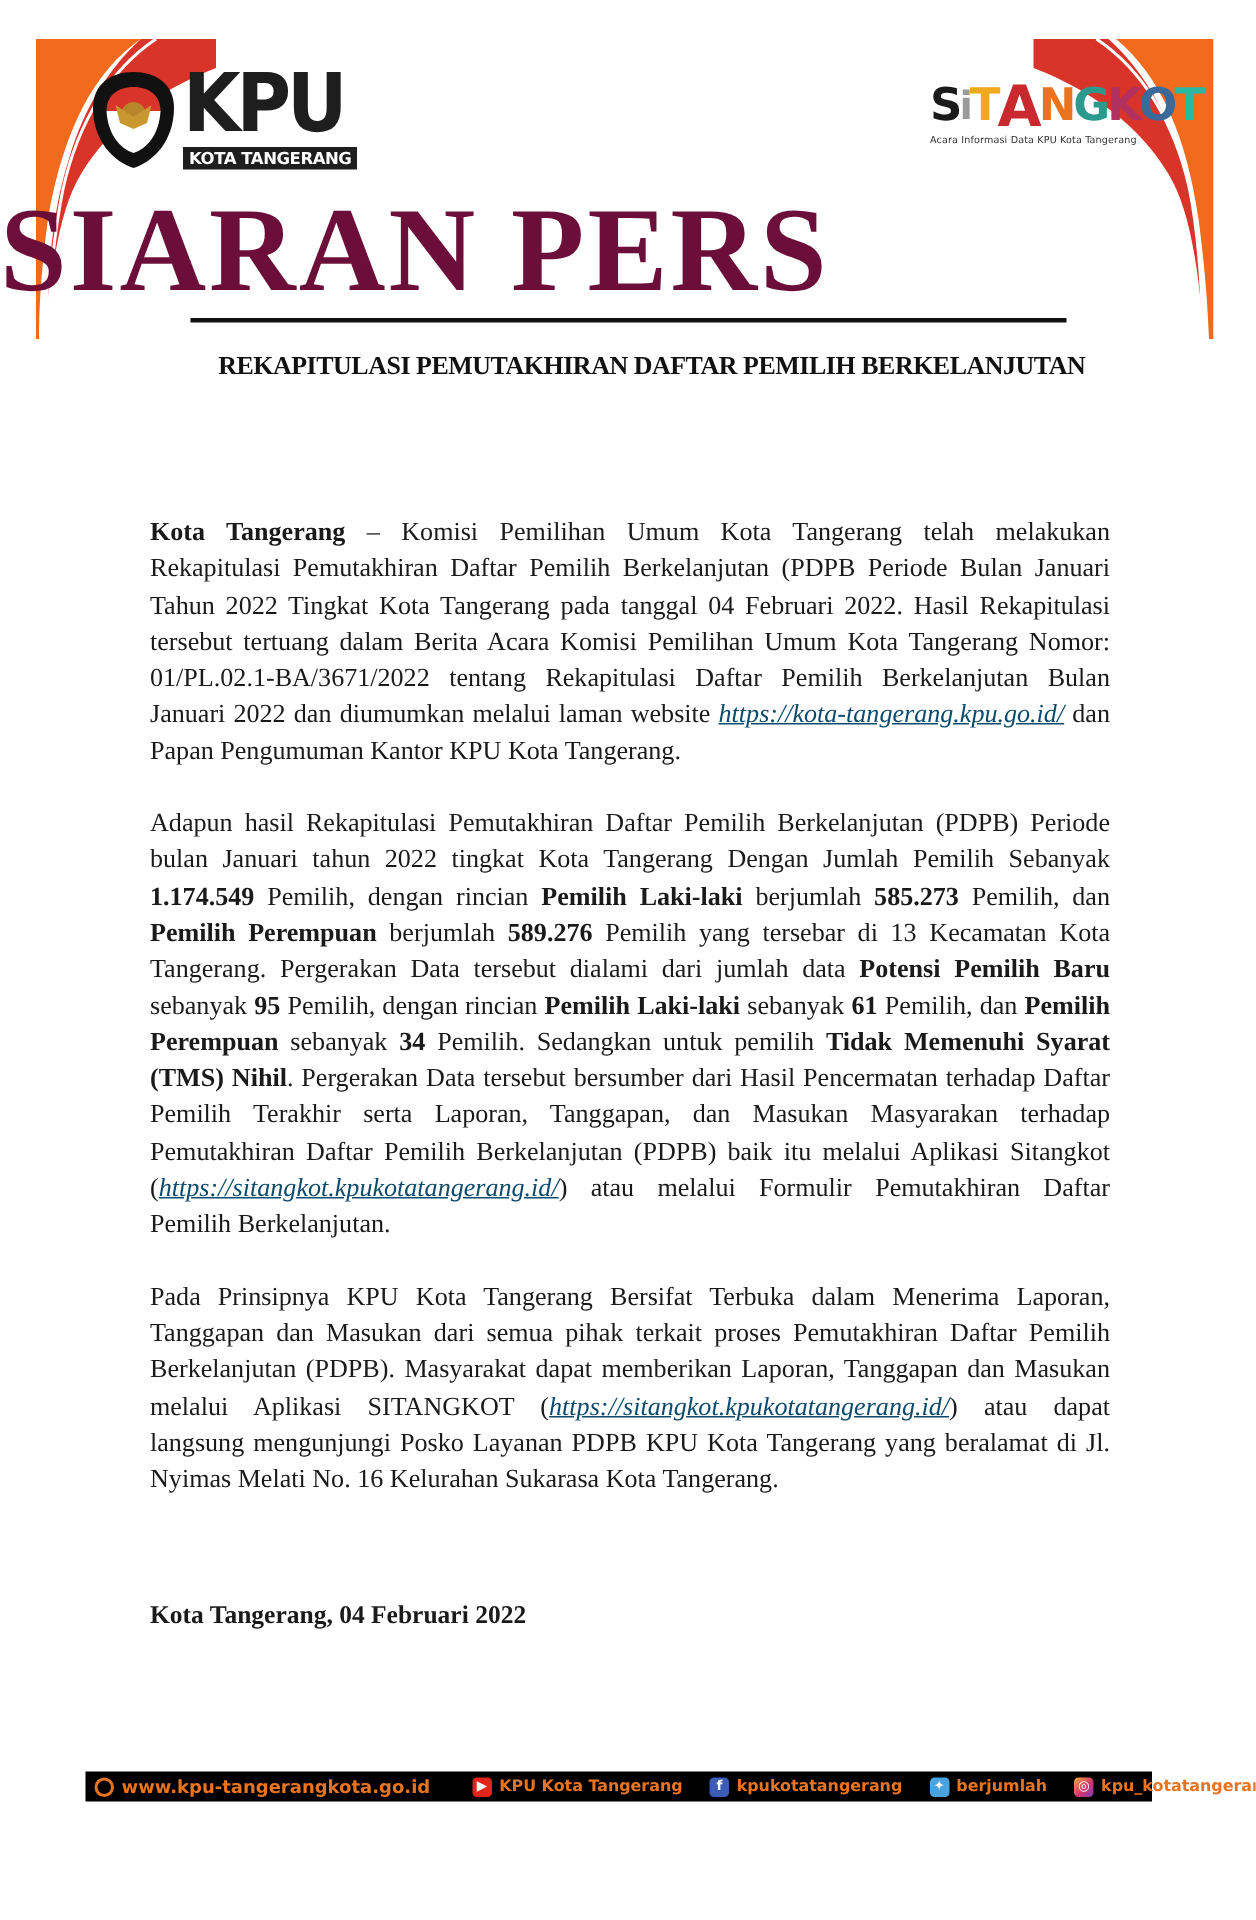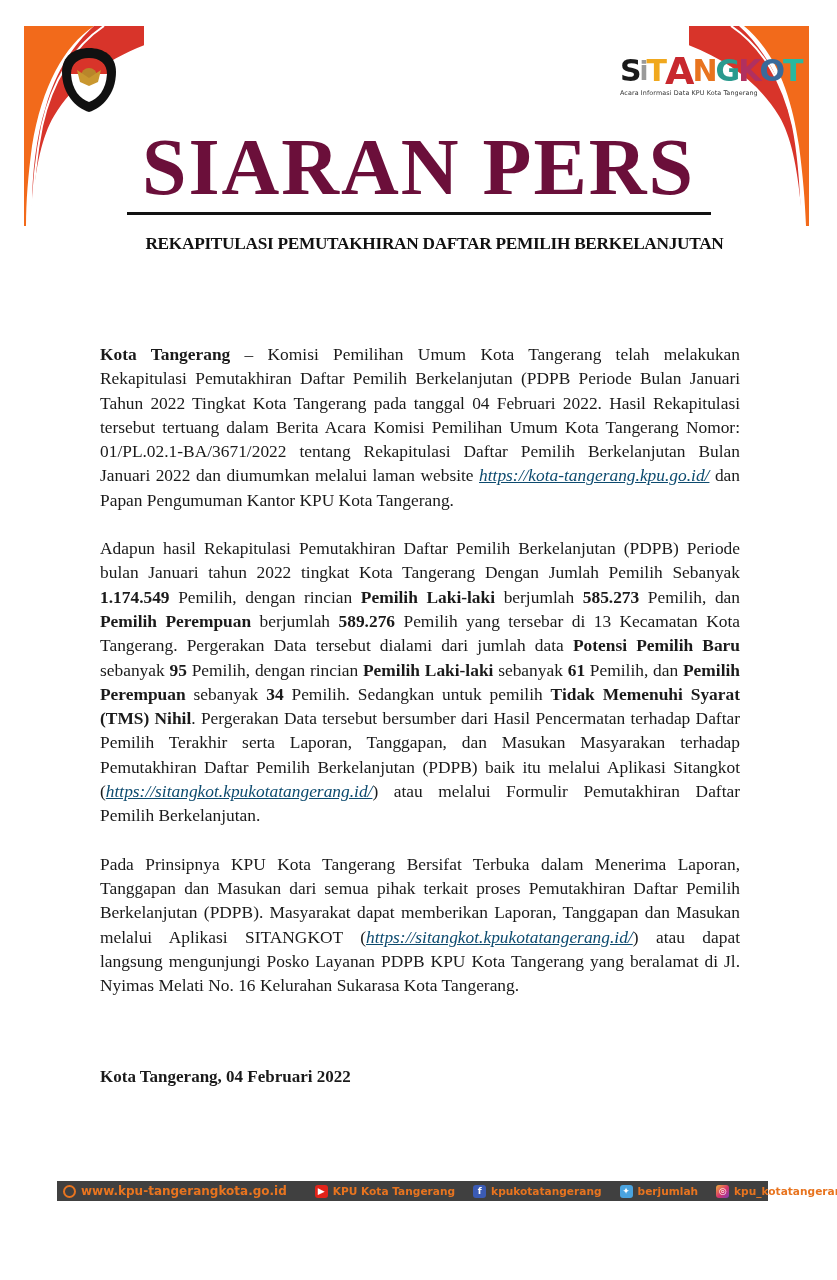--- a/index.html
+++ b/index.html
@@ -18,35 +18,35 @@
   .kpu-city { background: #1e1e1e; color: #fff; font-family: "DejaVu Sans", sans-serif; font-weight: bold;
               font-size: 11px; padding: 1px 4px; margin-top: 2px; letter-spacing: -0.3px; }
 
   .sitangkot-logo { position: absolute; left: 620px; top: 38px; width: 165px; height: 66px; }
   .sitangkot-mark { display: flex; align-items: flex-end; height: 48px; font-family: "DejaVu Sans", sans-serif;
                     font-weight: bold; font-size: 30px; line-height: 30px; letter-spacing: -2px; }
   .sitangkot-mark span { display: inline-block; }
   .sitangkot-tag { font-family: "DejaVu Sans", sans-serif; font-size: 6.4px; color: #333; margin-top: 3px;
                    white-space: nowrap; letter-spacing: 0.1px; }
 
-  .headline { position: absolute; left: 0; width: 837px; top: 126px; text-align: center; }
+  .headline { position: absolute; left: 0; width: 837px; top: 126px; text-align: left; }
   .headline h1 { margin: 0; font-family: "Liberation Serif", serif; font-weight: bold; font-size: 80px;
                  line-height: 82px; color: #6b0f3a; letter-spacing: 2px; }
   .headline-rule { position: absolute; left: 127px; top: 212px; width: 584px; height: 3px; background: #111; }
 
   .subtitle { position: absolute; left: 16px; width: 837px; top: 232px; text-align: center;
               font-weight: bold; font-size: 17.3px; line-height: 24px; color: #111; letter-spacing: -0.3px; }
 
   .body { position: absolute; left: 100px; width: 640px; top: 342px; font-size: 17.4px; line-height: 24.3px; }
   .body p { margin: 0 0 24px 0; text-align: justify; }
   .body b { font-weight: bold; }
   .body a { color: #0c4a6e; font-style: italic; text-decoration: underline; }
   .sign { position: absolute; left: 100px; top: 1067px; font-weight: bold; font-size: 17px; }
 
-  .footer { position: absolute; left: 57px; top: 1181px; width: 711px; height: 20px; background: #404040;
+  .footer { position: absolute; left: 57px; top: 1181px; width: 711px; height: 20px; background: #000000;
             display: flex; align-items: center; font-family: "DejaVu Sans", sans-serif; font-weight: bold;
             font-size: 10.6px; color: #e8741f; }
   .f-item { display: flex; align-items: center; margin-right: 18px; white-space: nowrap; }
   .f-item:first-child { margin-left: 6px; margin-right: 28px; font-size: 12px; }
   .f-ico { width: 13px; height: 13px; border-radius: 3px; margin-right: 5px; display: inline-flex;
            align-items: center; justify-content: center; color: #fff; font-size: 9px; font-weight: bold; }
   .ico-globe { border-radius: 50%; border: 2px solid #e8741f; width: 9px; height: 9px; background: transparent; }
   .ico-yt { background: #e2231a; }
   .ico-fb { background: #3b5bb5; }
   .ico-tw { background: #4aa3df; }
@@ -67,20 +67,24 @@
 </svg>
 
 <div class="kpu-logo">
   <svg class="kpu-emblem" viewBox="0 0 58 68">
     <path d="M29,2 C44,2 56,10 56,26 C56,48 42,62 29,66 C16,62 2,48 2,26 C2,10 14,2 29,2 Z" fill="#111"></path>
     <path d="M29,12 C40,12 47,18 47,28 L11,28 C11,18 18,12 29,12 Z" fill="#d8342a"></path>
     <path d="M11,28 L47,28 C46,44 38,53 29,56 C20,53 12,44 11,28 Z" fill="#ffffff"></path>
     <circle cx="29" cy="30" r="8" fill="#b8862a"></circle>
     <path d="M17,24 L29,32 L41,24 L38,36 L29,40 L20,36 Z" fill="#c9972f"></path>
   </svg>
+  <div class="kpu-wordmark">
+    <div class="kpu-letters">KPU</div>
+    <div class="kpu-city">KOTA TANGERANG</div>
+  </div>
 </div>
 
 <div class="sitangkot-logo">
   <div class="sitangkot-mark">
     <span style="color:#1a1a1a">S</span>
     <span style="color:#9a9a9a;font-size:26px">i</span>
     <span style="color:#f0a81e">T</span>
     <span style="color:#c8282e;font-size:38px">A</span>
     <span style="color:#e8741f">N</span>
     <span style="color:#2a9a8e">G</span>

